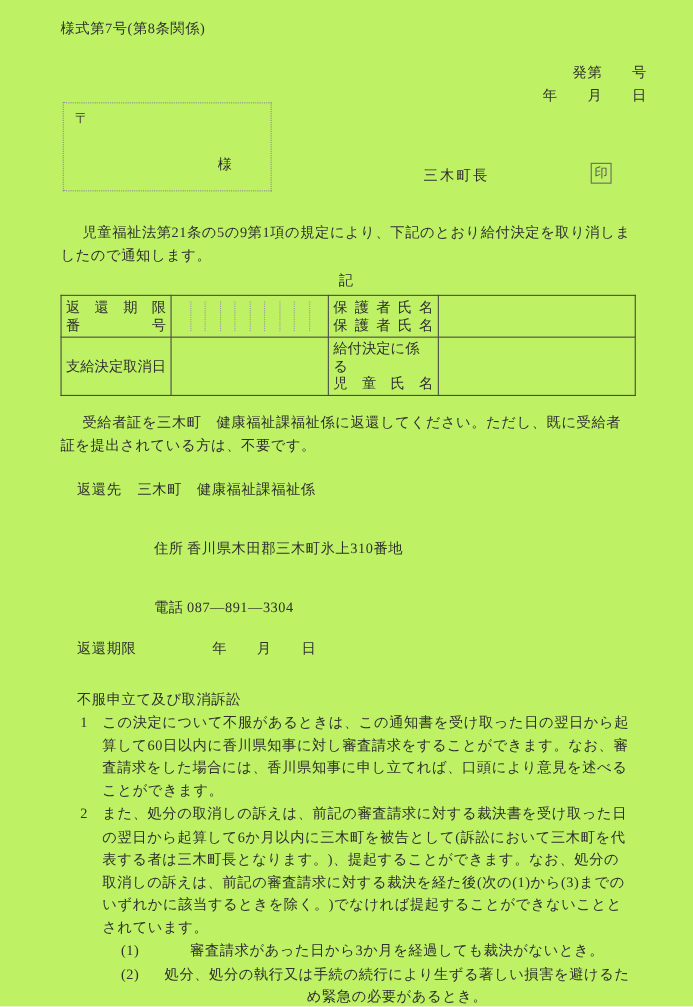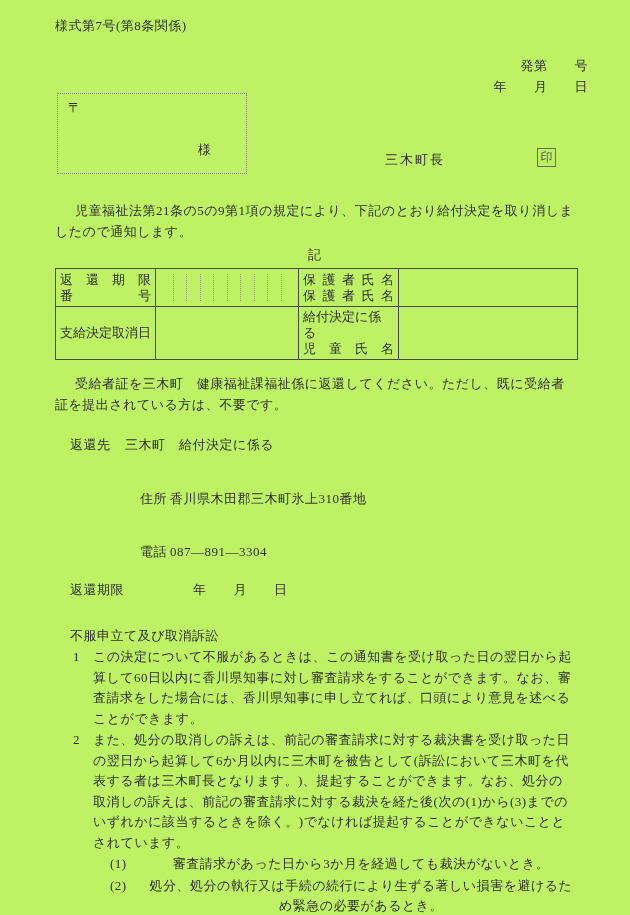--- a/index.html
+++ b/index.html
@@ -128,21 +128,21 @@
         </td>
         <td></td>
       </tr>
     </tbody>
       </table>
 
     <p class="return-notice">受給者証を三木町　健康福祉課福祉係に返還してください。ただし、既に受給者証を提出されている方は、不要です。</p>
 
     <div class="return-block">
       <div>
-        <span class="rt-label">返還先</span><span>三木町　給付決定に係る</span>
+        <span class="rt-label">返還先</span><span>三木町　健康福祉課福祉係</span>
       </div>
       <div>
         <span class="rt-sub">住所</span><span>香川県木田郡三木町氷上310番地</span>
       </div>
       <div>
         <span class="rt-sub">電話</span><span>087―891―3304</span>
       </div>
     </div>
 
     <div class="deadline">

